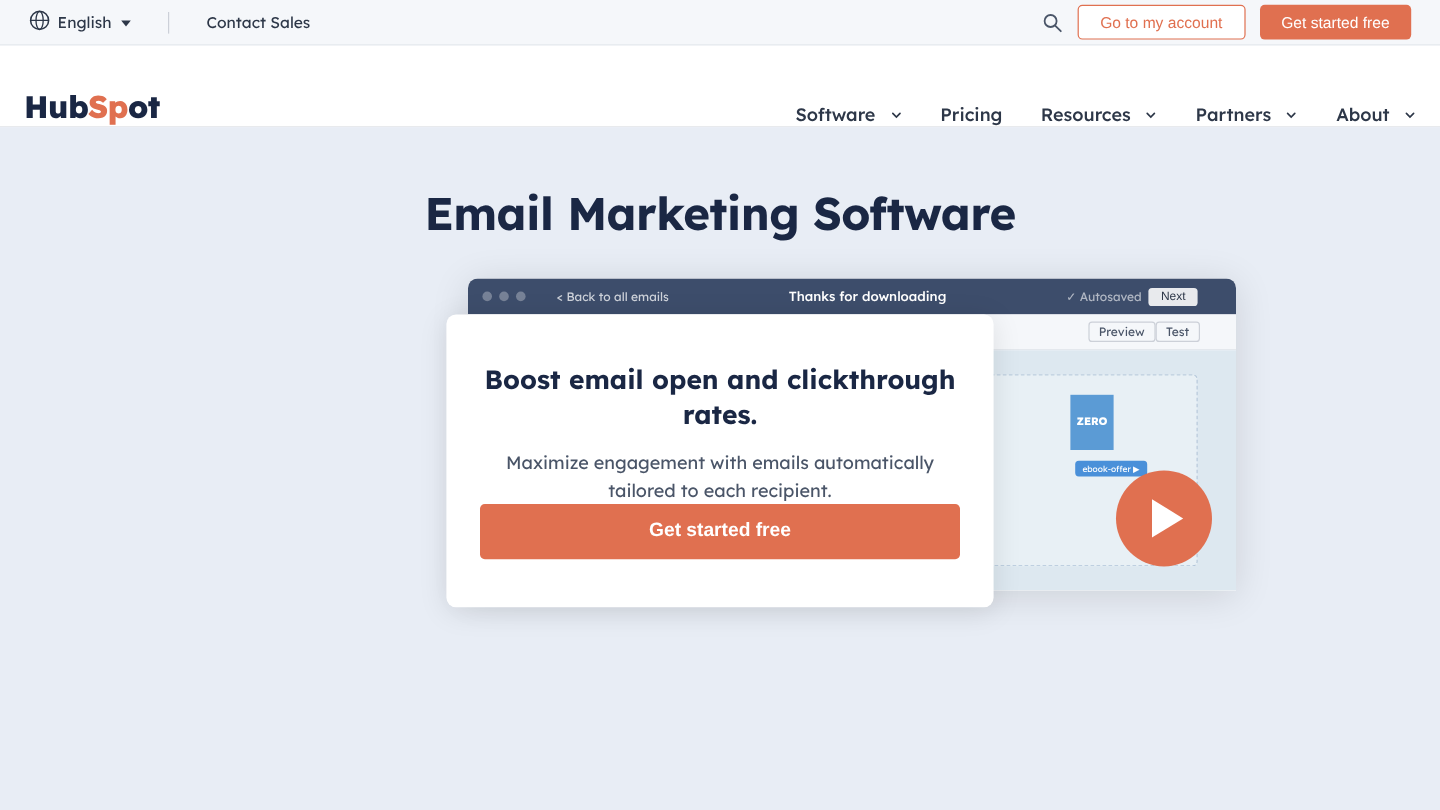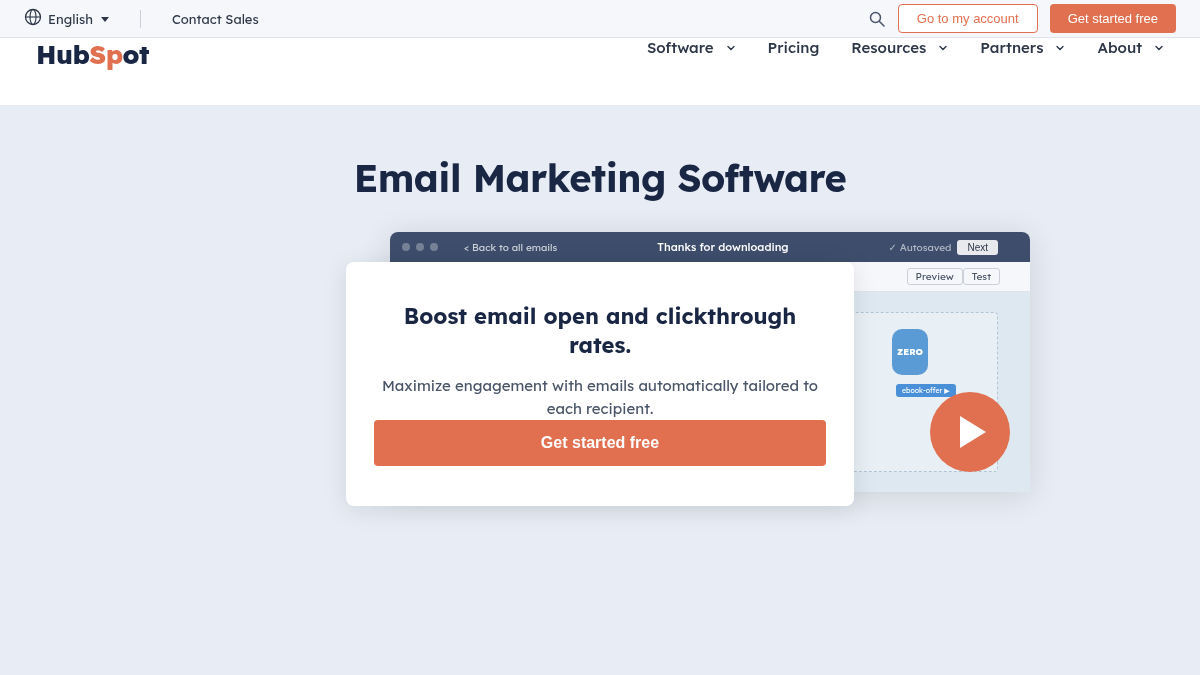--- a/index.html
+++ b/index.html
@@ -59,22 +59,22 @@
       cursor: pointer;
       font-weight: 500;
     }
 
     
     .nav-bar {
       background: white;
       border-bottom: 1px solid #e8eaed;
       height: 68px;
       display: flex;
-      align-items: flex-start;
-      padding: 0 36px;
+      align-items: flex-end;
+      padding: 0 20px;
     }
     .logo {
       font-size: 26px;
       font-weight: 800;
       color: #1a2744;
       letter-spacing: -0.5px;
       display: flex;
       align-items: center;
     }
     .logo-spot {
@@ -206,21 +206,21 @@
       color: #8899aa;
       text-align: center;
     }
 
     
     .left-card {
       background: white;
       border-radius: 8px;
       padding: 40px 28px;
       box-shadow: 0 4px 24px rgba(0,0,0,0.10);
-      width: 508px;
+      width: 456px;
       position: relative;
       z-index: 10;
       margin-top: 30px;
     }
     .left-card-title {
       font-size: 22px;
       font-weight: 700;
       color: #1a2744;
       margin-bottom: 16px;
       line-height: 1.3;
@@ -377,21 +377,21 @@
           <span style="font-size:10px;color:#4a5568;cursor:pointer;border:1px solid #ccd0d8;padding:1px 8px;border-radius:3px;">Preview</span>
           <span style="font-size:10px;color:#4a5568;cursor:pointer;border:1px solid #ccd0d8;padding:1px 8px;border-radius:3px;">Test</span>
         </span>
       </div>
       <div class="browser-content">
         <div class="browser-inner">
           <span class="select-image-label">Select image</span>
 
           <div style="position:absolute;top:16px;right:55px;">
             <div style="position:relative;width:50px;height:60px;">
-              <div style="width:36px;height:46px;background:#5b9bd5;border-radius:10px;display:flex;flex-direction:column;align-items:center;justify-content:center;font-size:7px;color:white;font-weight:bold;line-height:1.3;padding:4px;">
+              <div style="width:36px;height:46px;background:#5b9bd5;border-radius:0;display:flex;flex-direction:column;align-items:center;justify-content:center;font-size:7px;color:white;font-weight:bold;line-height:1.3;padding:4px;">
                 <span style="font-size:9px;font-weight:800;">ZERO</span>
               </div>
               <div style="position:absolute;bottom:-8px;left:4px;background:#4a90d9;color:white;font-size:7px;padding:2px 6px;border-radius:3px;white-space:nowrap;">ebook-offer ▶</div>
             </div>
           </div>
 
           <div style="position:absolute;bottom:18px;left:28%;">
             <svg width="14" height="14" viewBox="0 0 14 14" fill="none">
                 <rect x="1" y="4" width="4" height="6" rx="1" fill="#7a8899"></rect>
                 <path d="M5 4L10 1V13L5 10V4Z" fill="#7a8899"></path>

